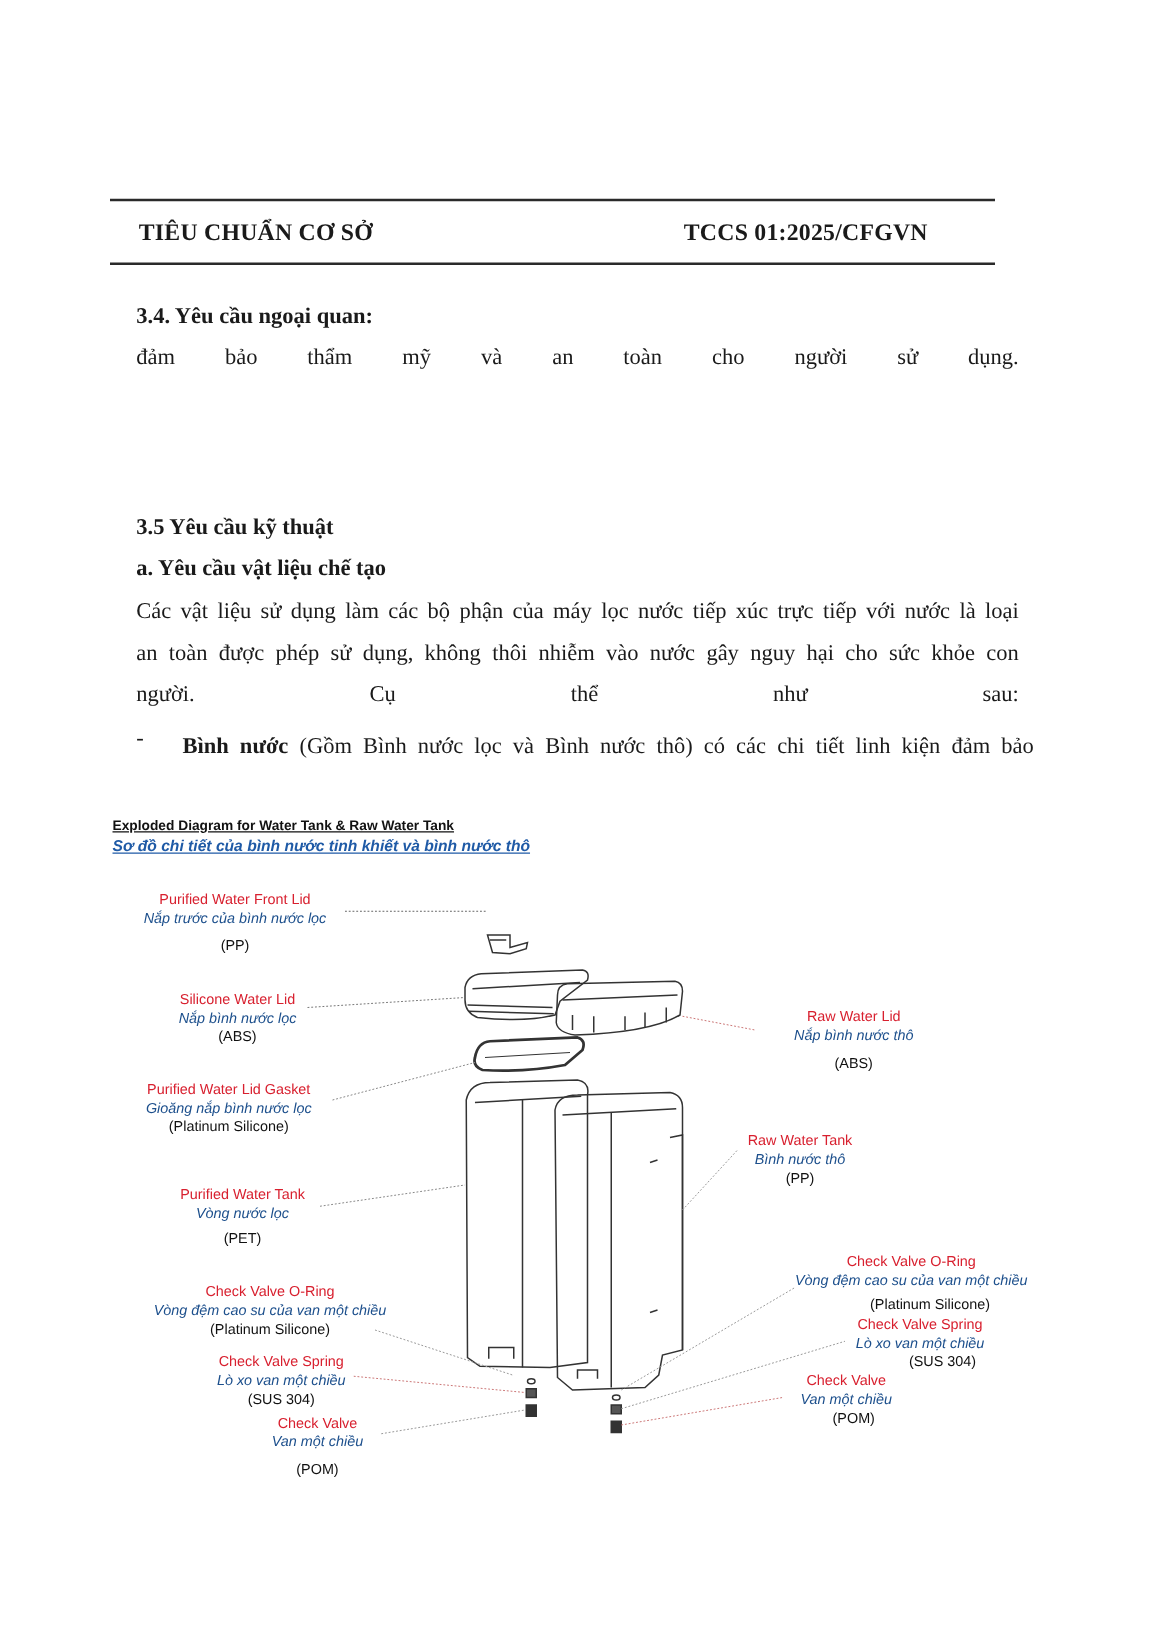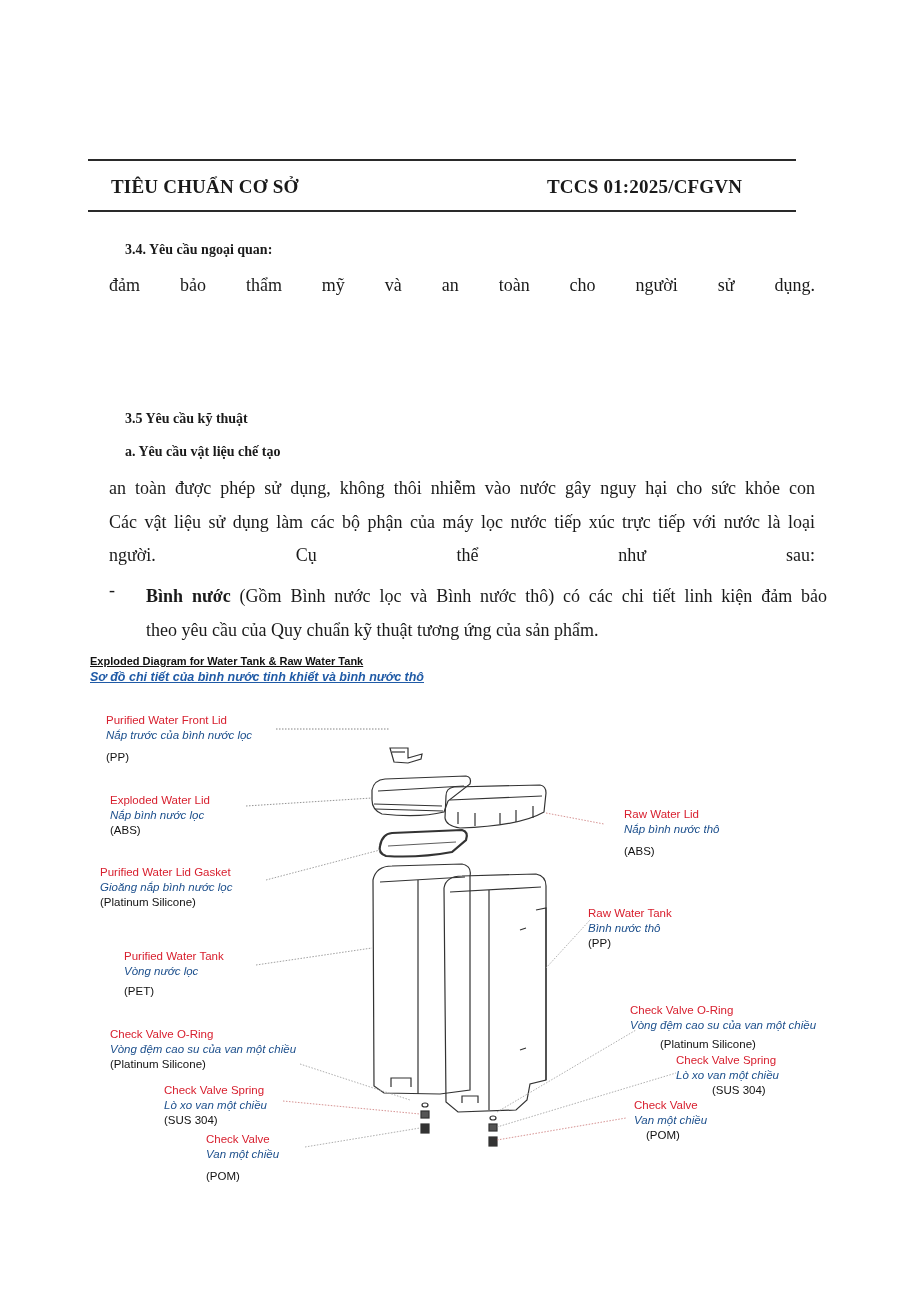--- a/index.html
+++ b/index.html
@@ -1,26 +1,26 @@
 <!DOCTYPE html>
 <html><head>
 <meta charset="utf-8">
 <style>
   html, body { margin: 0; padding: 0; background: #ffffff; }
   body { width: 920px; height: 1301px; position: relative; overflow: hidden; font-family: "Liberation Serif", serif; color: #1a1a1a; }
   .rule { position: absolute; left: 88px; width: 708px; height: 2px; background: #2a2a2a; }
   .hdr { position: absolute; top: 176px; font-family: "Liberation Serif", serif; font-weight: bold; font-size: 19px; letter-spacing: 0.2px; }
-  .h { position: absolute; left: 125px; font-weight: bold; font-size: 14px; }
+  .h { position: absolute; left: 109px; font-weight: bold; font-size: 18px; }
   .p { position: absolute; left: 109px; width: 706px; font-size: 18px; line-height: 33.5px; text-align: justify; text-align-last: justify; }
   .line { display: block; white-space: nowrap; }
   .justify { text-align-last: justify; text-align: justify; display:block; }
   .bullet { position: absolute; left: 109px; font-size: 18px; }
   .fig-title { position: absolute; left: 90px; font-family: "Liberation Sans", sans-serif; font-size: 11px; font-weight: bold; text-decoration: underline; color: #111; }
   .fig-sub { position: absolute; left: 90px; font-family: "Liberation Sans", sans-serif; font-size: 12.5px; font-weight: bold; font-style: italic; text-decoration: underline; color: #1f5aa6; }
-  .lbl { position: absolute; font-family: "Liberation Sans", sans-serif; text-align: left; line-height: 15px; }
+  .lbl { position: absolute; font-family: "Liberation Sans", sans-serif; text-align: center; line-height: 15px; }
   .lbl .en { color: #d8202f; font-size: 11.5px; display: block; white-space: nowrap; }
   .lbl .vi { color: #1c4f8c; font-size: 11.5px; font-style: italic; display: block; white-space: nowrap; }
   .lbl .mat { color: #111; font-size: 11.5px; display: block; white-space: nowrap; }
   svg.diagram { position: absolute; left: 0; top: 0; }
 </style>
 </head>
 <body>
 
 <div class="rule" style="top:159px;"></div>
 <div class="hdr" style="left:111px;">TIÊU CHUẨN CƠ SỞ</div>
@@ -28,29 +28,28 @@
 <div class="rule" style="top:210px;"></div>
 
 <div class="h" style="top:242px;">3.4. Yêu cầu ngoại quan:</div>
 <div class="p" style="top:269px;">
   <span class="line" style="text-align:left;">đảm bảo thẩm mỹ và an toàn cho người sử dụng.</span>
 </div>
 
 <div class="h" style="top:411px;">3.5 Yêu cầu kỹ thuật</div>
 <div class="h" style="top:444px;">a. Yêu cầu vật liệu chế tạo</div>
 <div class="p" style="top:472px;">
+  <span class="justify">Các vật liệu sử dụng làm các bộ phận của máy lọc nước tiếp xúc trực tiếp với nước là loại</span>
   <span class="justify">an toàn được phép sử dụng, không thôi nhiễm vào nước gây nguy hại cho sức khỏe con</span>
-  <span class="justify">Các vật liệu sử dụng làm các bộ phận của máy lọc nước tiếp xúc trực tiếp với nước là loại</span>
   <span class="line" style="text-align:center;">người. Cụ thể như sau:</span>
 </div>
 <div class="bullet" style="top:580px; width:706px;">
   <span style="position:absolute; left:0;">-</span>
   <div style="position:absolute; left:25px; width:681px; line-height:33.5px;margin-left:12px;">
     <span class="justify"><b>Bình nước</b><span> (Gồm Bình nước lọc và Bình nước thô) có các chi tiết linh kiện đảm bảo</span></span>
-    <span class="line">theo yêu cầu của Quy chuẩn kỹ thuật tương ứng của sản phẩm.</span>
   </div>
 </div>
 
 <div class="fig-title" style="top:655px;">Exploded Diagram for Water Tank &amp; Raw Water Tank</div>
 <div class="fig-sub" style="top:670px;">Sơ đồ chi tiết của bình nước tinh khiết và bình nước thô</div>
 
 <svg class="diagram" width="920" height="1301">
   <g fill="none" stroke="#333" stroke-width="1.2">
 
     <g>
@@ -119,21 +118,21 @@
     <line x1="497" y1="1140" x2="626" y2="1118" stroke="#c77"></line>
   </g>
 </svg>
 
 <div class="lbl" style="left:106px; top:713px; width:164px;">
   <span class="en">Purified Water Front Lid</span>
   <span class="vi">Nắp trước của bình nước lọc</span>
   <span class="mat" style="margin-top:7px;">(PP)</span>
 </div>
 <div class="lbl" style="left:110px; top:793px; width:160px;">
-  <span class="en">Exploded Water Lid</span>
+  <span class="en">Silicone Water Lid</span>
   <span class="vi">Nắp bình nước lọc</span>
   <span class="mat">(ABS)</span>
 </div>
 <div class="lbl" style="left:100px; top:865px; width:166px;">
   <span class="en">Purified Water Lid Gasket</span>
   <span class="vi">Gioăng nắp bình nước lọc</span>
   <span class="mat">(Platinum Silicone)</span>
 </div>
 <div class="lbl" style="left:124px; top:949px; width:140px;">
   <span class="en">Purified Water Tank</span>

